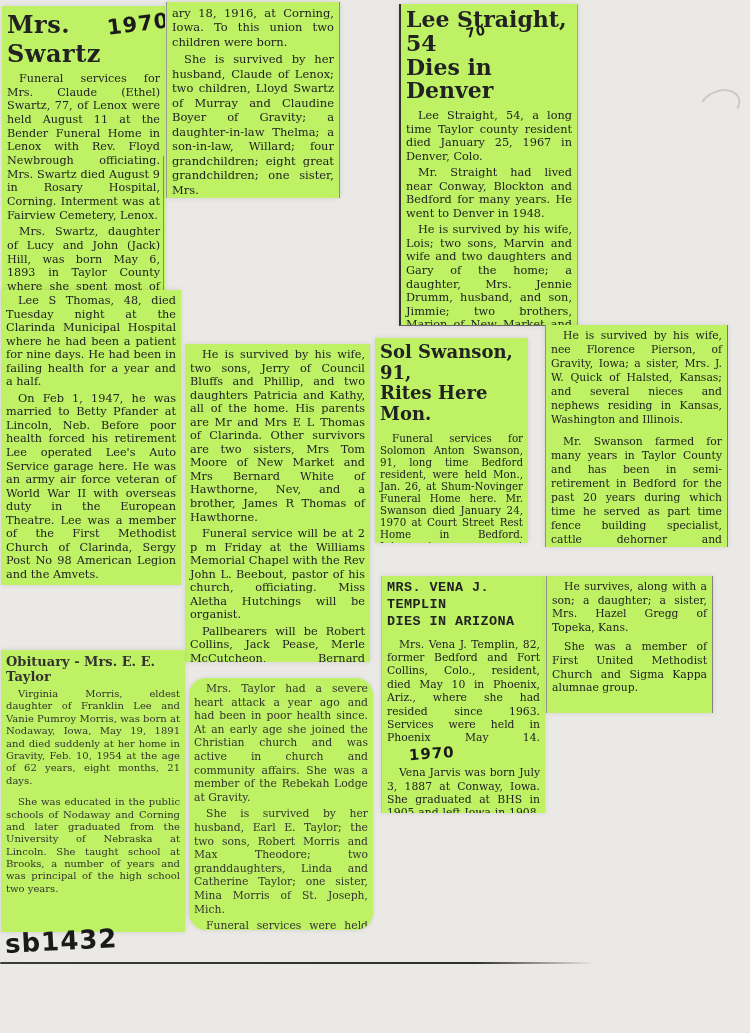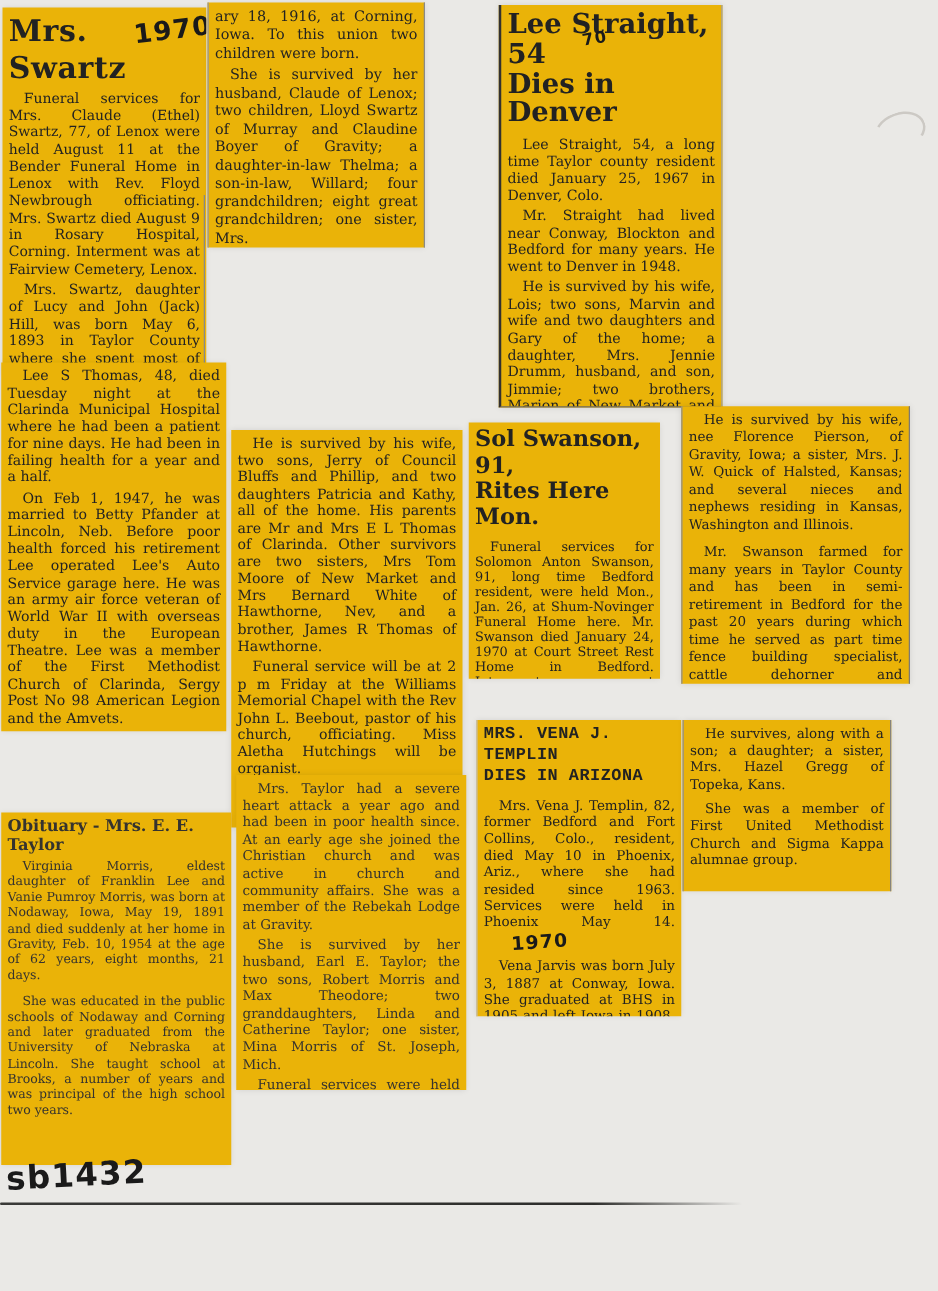--- a/index.html
+++ b/index.html
@@ -3,21 +3,21 @@
 <meta charset="utf-8">
 <style>
   html,body { margin:0; padding:0; }
   body {
     width:750px; height:1033px; position:relative; overflow:hidden;
     background:#eae9e6;
     font-family:"DejaVu Serif", serif;
     color:#222;
   }
   .clip {
-    position:absolute; background:#eab308; overflow:hidden;
+    position:absolute; background:#bef264; overflow:hidden;
     box-shadow:0 0 5px rgba(0,0,0,0.10);
     padding:4px 5px;
     box-sizing:border-box;
   }
   .clip p {
     margin:0 0 3px 0; text-align:justify; text-indent:12px;
     font-size:11.2px; line-height:1.22;
   }
   .noindent { text-indent:0 !important; }
   
@@ -63,21 +63,21 @@
   #clip-templin p { font-size:10.8px; line-height:1.24; }
   #clip-templin .hand { font-size:15px; margin-left:10px; transform:rotate(-4deg); }
 
   #clip-templin-cont { left:546px; top:576px; width:167px; height:137px;
     border-left:1px solid #918f8a; border-right:1px solid #85837e; }
   #clip-templin-cont p { font-size:10.8px; line-height:1.26; margin-bottom:6px; }
 
   #clip-taylor { left:1px; top:650px; width:184px; height:282px; color:#35332f; }
   #clip-taylor p { font-size:10px; line-height:1.24; margin-bottom:9px; }
 
-  #clip-taylor-cont { left:189px; top:620px; width:184px; height:252px; color:#35332f; }
+  #clip-taylor-cont { left:189px; top:678px; width:184px; height:252px; color:#35332f;border-radius:17px; }
   #clip-taylor-cont p { font-size:10.8px; line-height:1.26; }
 
   #hand-id { position:absolute; left:5px; top:926px; font-size:26px; transform:rotate(-3deg); }
   #crease-line { position:absolute; left:0; top:962px; width:594px; height:2px;
     background:linear-gradient(to right, #3a3a38 0%, #2e2e2c 80%, rgba(60,60,58,0)); border-radius:2px; }
   #pencil-curve { position:absolute; left:699px; top:90px; width:38px; height:26px;
     border:2px solid #ccc9c4; border-radius:50%;
     border-bottom-color:transparent; border-left-color:transparent; transform:rotate(-20deg); }
 </style>
 </head>

